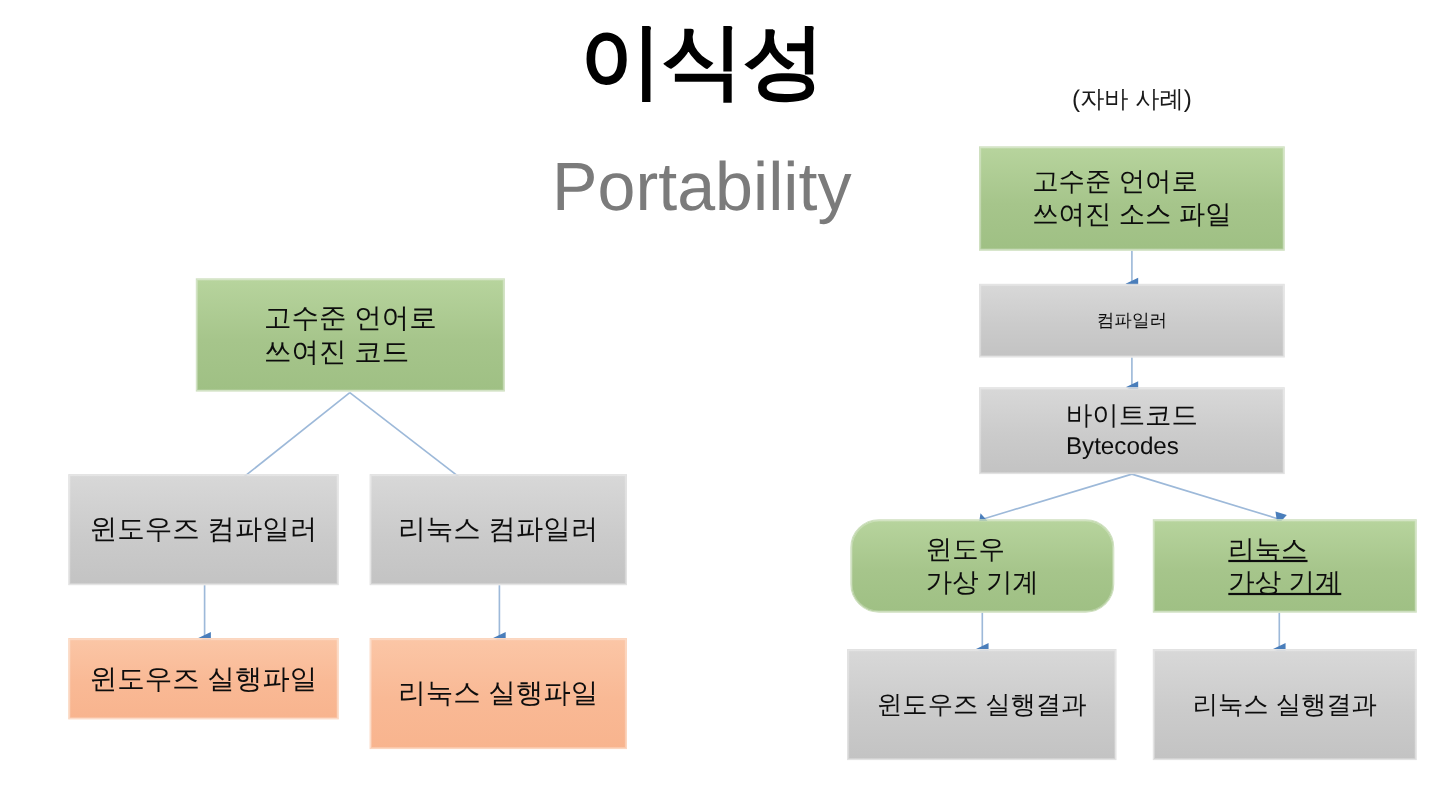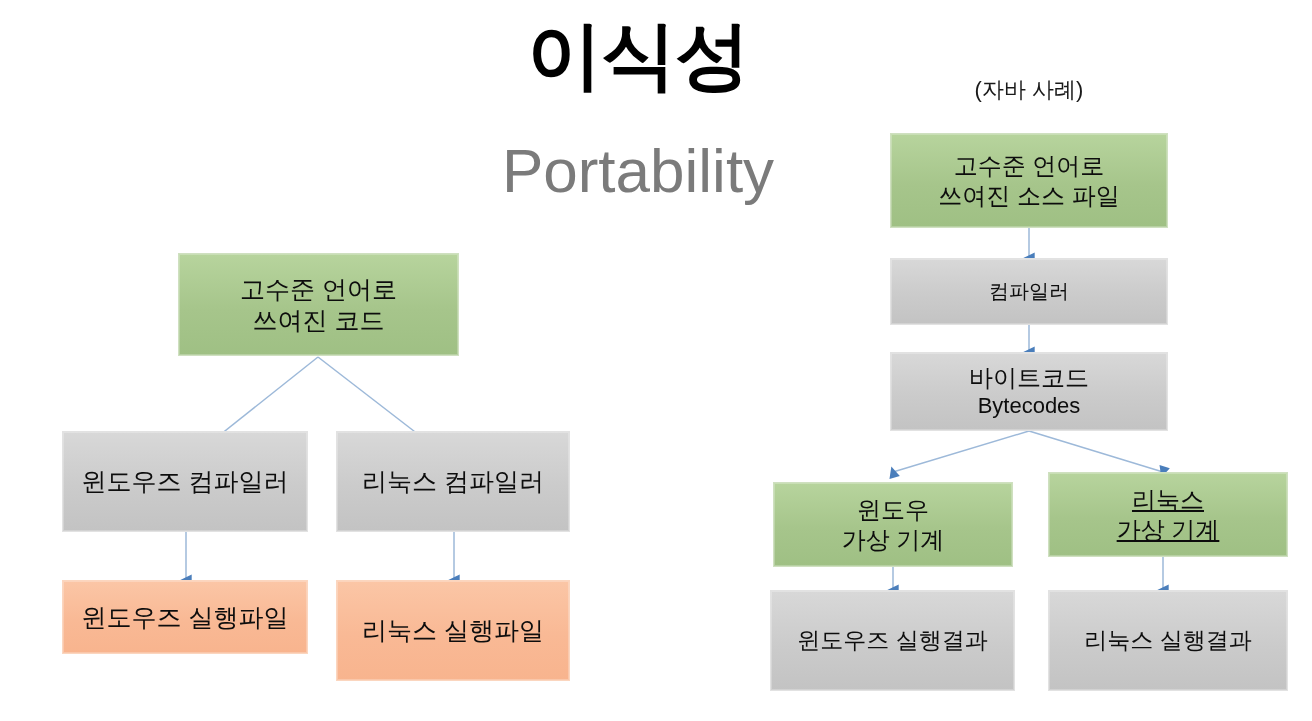--- a/index.html
+++ b/index.html
@@ -57,21 +57,20 @@
     line-height: 1.1;
   }
 
   
   .box {
     position: absolute;
     box-sizing: border-box;
     display: flex;
     align-items: center;
     justify-content: center;
-    text-align: center;
     color: #0d0d0d;
     font-size: 25px;
     line-height: 1.22;
     white-space: pre-line;
     padding: 2px 6px;
   }
   .box.green {
     background: linear-gradient(180deg, #b7d49d 0%, #a6c58b 55%, #9fc084 100%);
     border: 1px solid #cfe0c0;
     box-shadow: inset 0 0 0 1px rgba(255,255,255,0.25);
@@ -156,30 +155,30 @@
 
   <div class="box orange" style="left:336px; top:580px; width:234px; height:101px;">
     <span>리눅스 실행파일</span>
   </div>
 
   <div class="box green" style="left:890px; top:133px; width:278px; height:95px; font-size:24px;">
     <span><span>고수준 언어로</span>
 <span class="line2">쓰여진 소스 파일</span></span>
   </div>
 
-  <div class="box gray" style="left:890px; top:258px; width:278px; height:67px; font-size:20px;">
+  <div class="box gray" style="left:890px; top:258px; width:278px; height:67px; font-size:16px;">
     <span>컴파일러</span>
   </div>
 
   <div class="box gray" style="left:890px; top:352px; width:278px; height:79px; font-size:24px;">
     <span><span>바이트코드</span>
 <span class="line2" style="font-size:22px;">Bytecodes</span></span>
   </div>
 
-  <div class="box green" style="left:773px; top:482px; width:240px; height:85px; font-size:24px;">
+  <div class="box green" style="left:773px; top:472px; width:240px; height:85px; font-size:24px;border-radius:26px;">
     <span><span>윈도우</span>
 <span class="line2">가상 기계</span></span>
   </div>
 
   <div class="box green" style="left:1048px; top:472px; width:240px; height:85px; font-size:24px;text-decoration:underline;">
     <span><span>리눅스</span>
 <span class="line2">가상 기계</span></span>
   </div>
 
   <div class="box gray" style="left:770px; top:590px; width:245px; height:101px; font-size:23px;">

